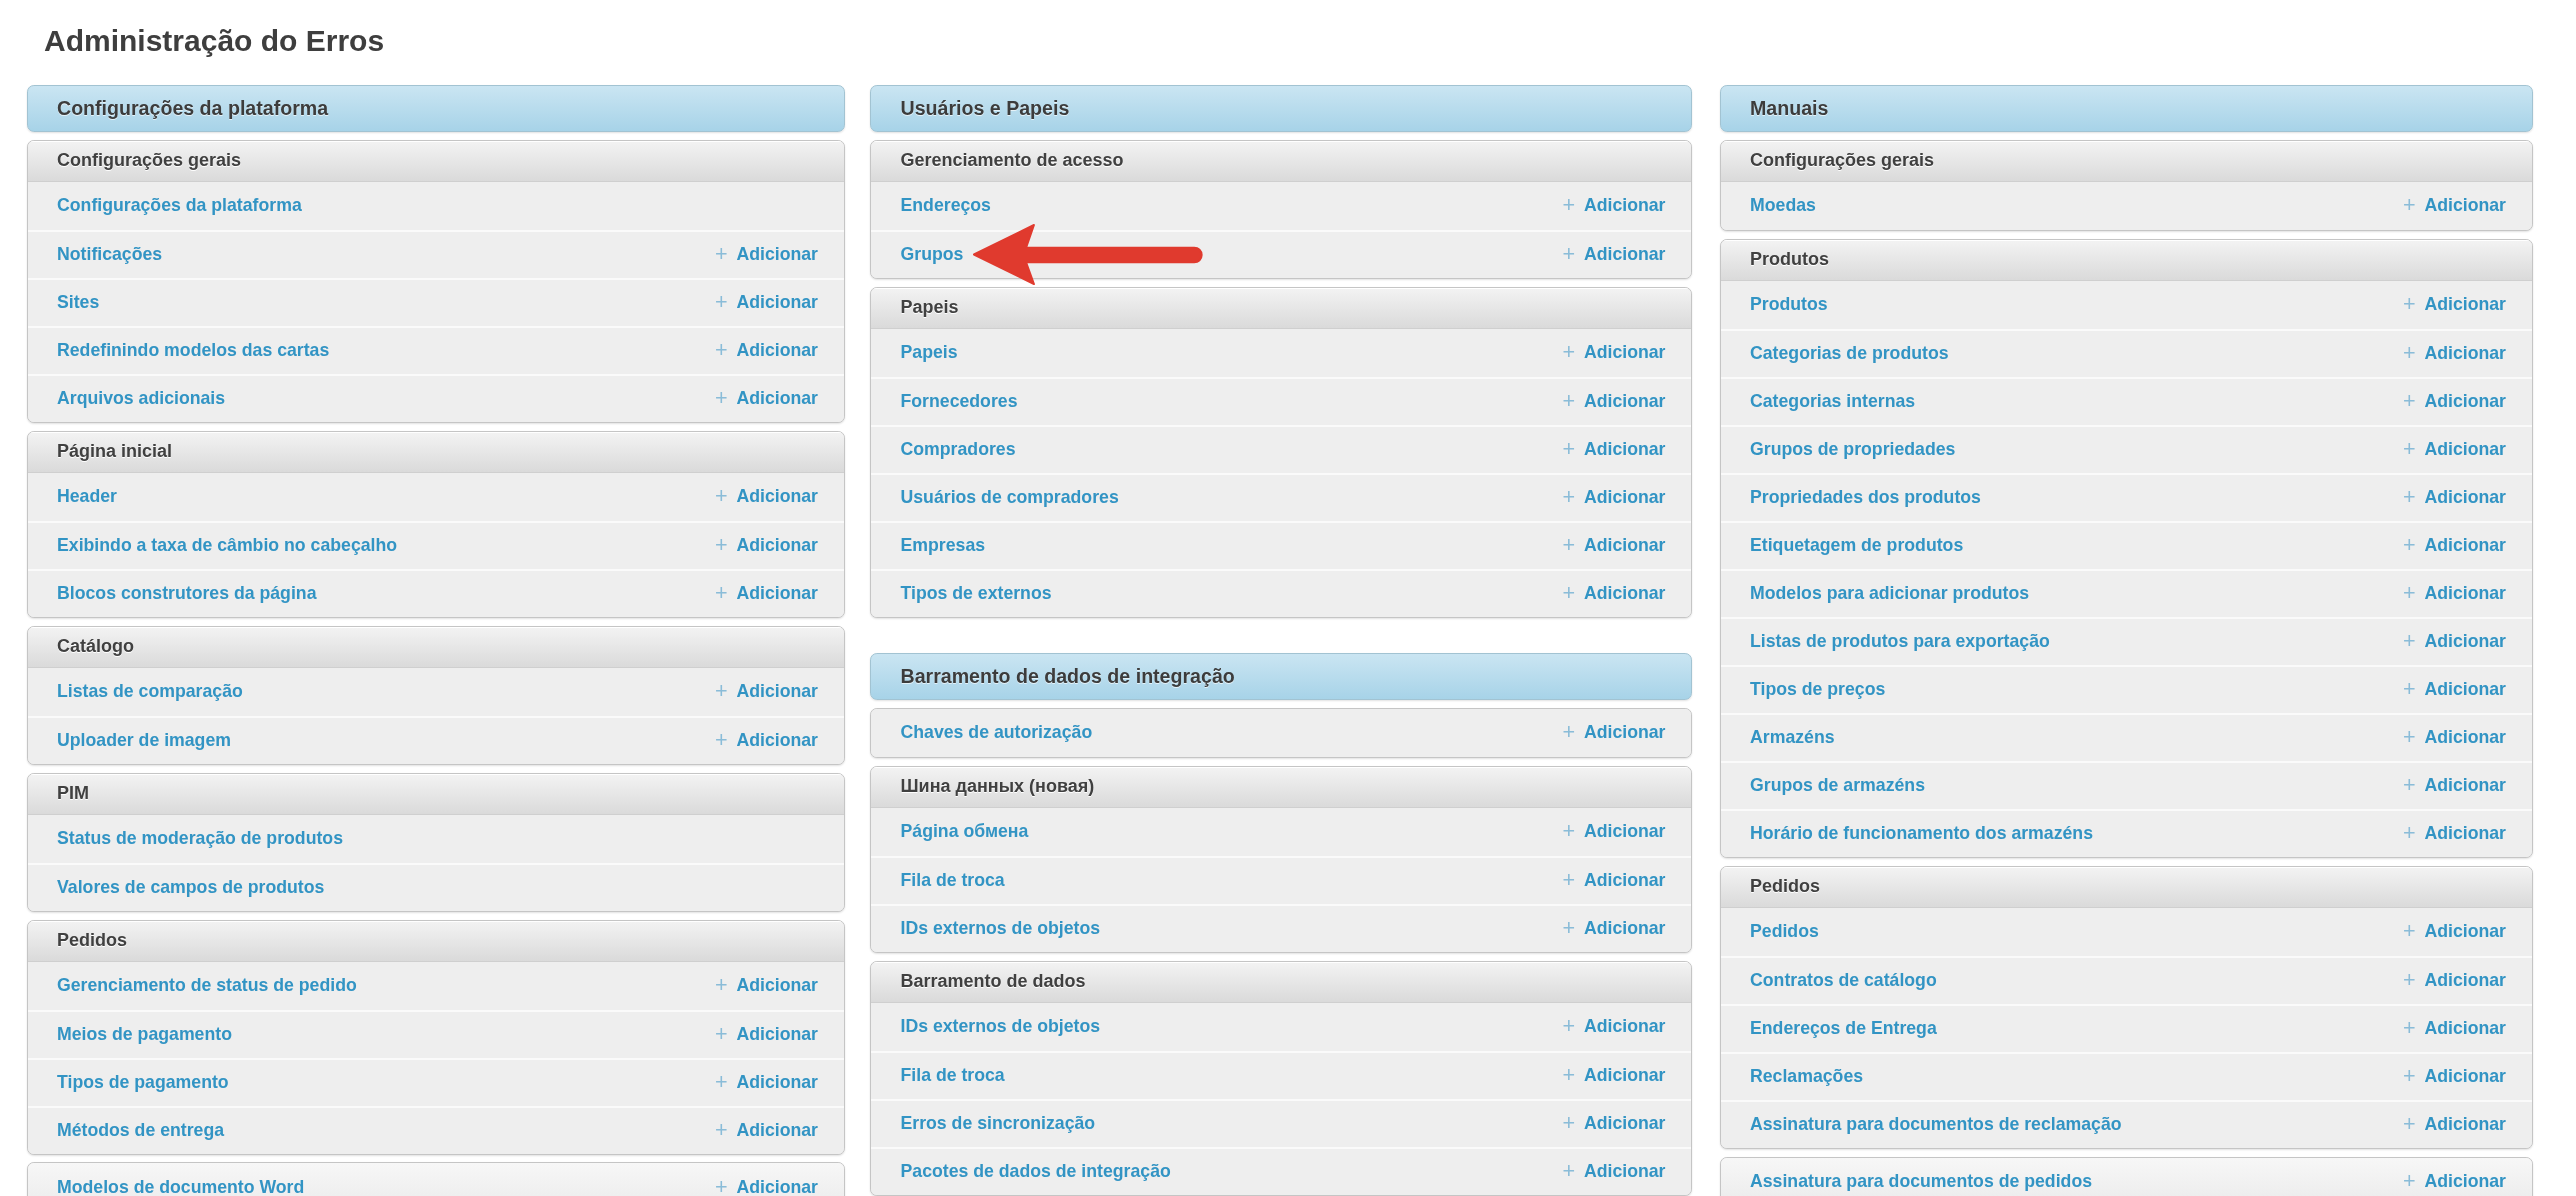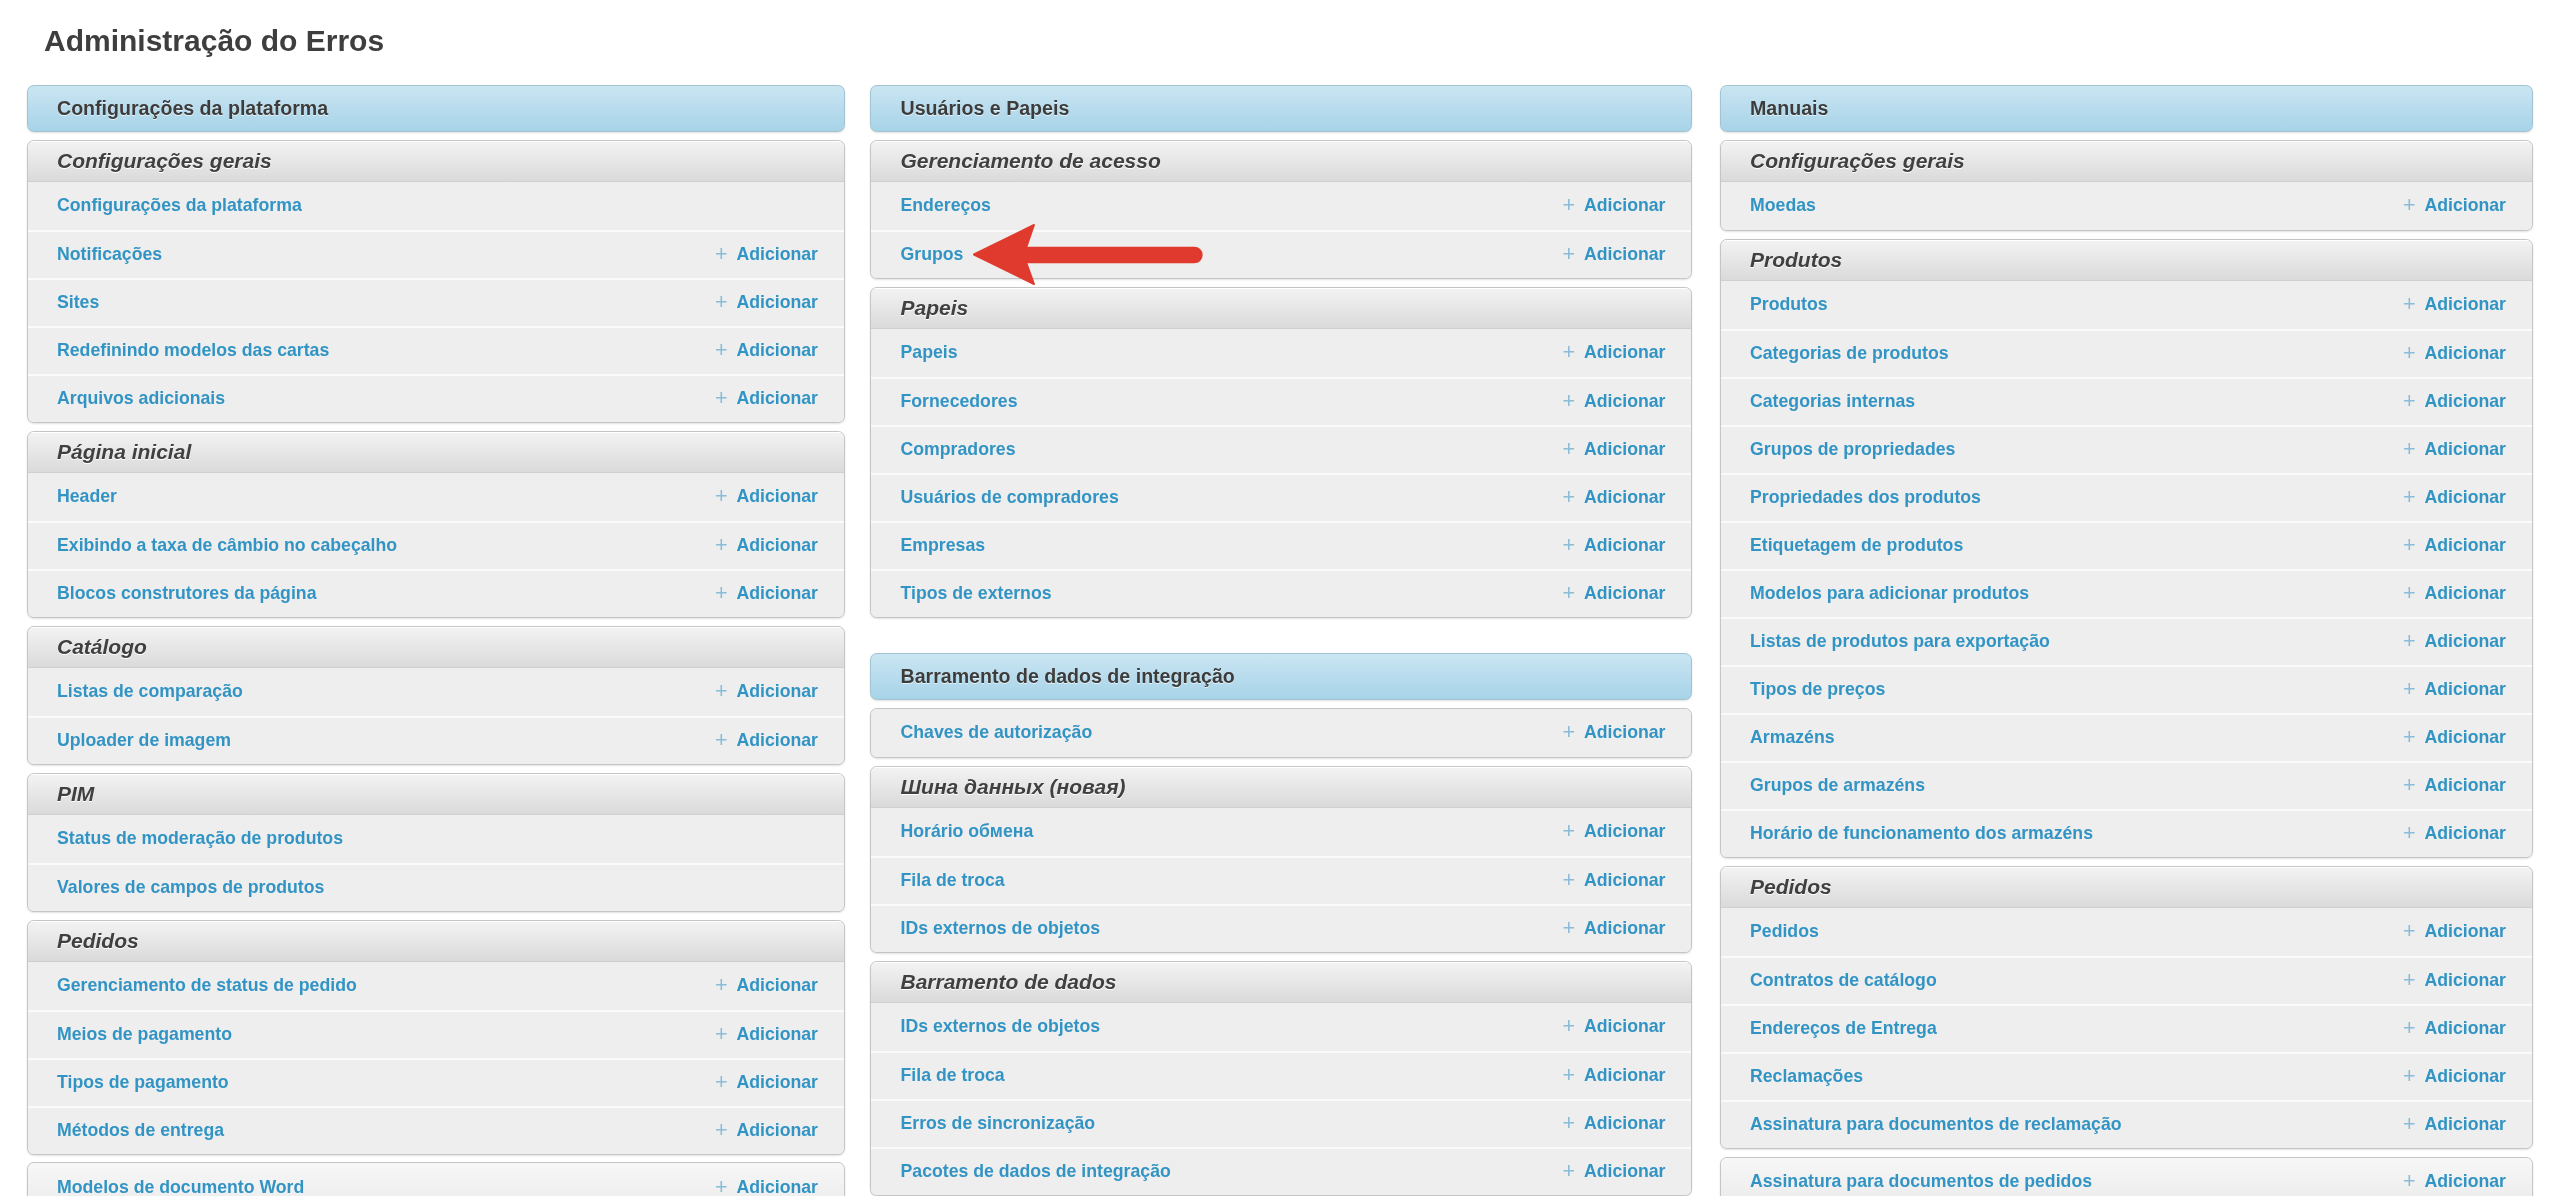--- a/index.html
+++ b/index.html
@@ -40,24 +40,23 @@
     text-shadow: 0 1px 0 rgba(255,255,255,0.65);
   }
   .box.app.spaced { margin-top: 35px; }
   .section-header {
     height: 41px;
     display: flex; align-items: center;
     padding: 0 29.5px;
     background: linear-gradient(#f3f3f3, #dadada);
     border-bottom: 1px solid #cfcfcf;
     box-shadow: inset 0 1px 0 #ffffff;
-    font-size: 21px; font-weight: bold; color: #404040;
+    font-size: 18px; font-weight: bold; color: #404040;
     text-shadow: 0 1px 0 #ffffff;
     box-sizing: border-box;
-    font-style: italic;
   }
   .row {
     height: 48px;
     display: flex; align-items: center; justify-content: space-between;
     padding: 0 25.5px 0 29.5px;
     background: #eeeeee;
     box-sizing: border-box;
   }
   .row + .row { border-top: 2px solid #fafafa; }
   .row.grad { background: linear-gradient(#f7f7f7, #ebebeb); }
@@ -294,21 +293,21 @@
     <a class="model-link" href="#">Chaves de autorização</a>
     <a class="add-link" href="#">
       <span class="plus">+</span>
       <span class="add-label">Adicionar</span>
     </a>
   </div>
       </div>
       <div class="box section">
     <div class="section-header">Шина данных (новая)</div>
   <div class="row">
-    <a class="model-link" href="#">Horário обмена</a>
+    <a class="model-link" href="#">Página обмена</a>
     <a class="add-link" href="#">
       <span class="plus">+</span>
       <span class="add-label">Adicionar</span>
     </a>
   </div>
         <div class="row">
     <a class="model-link" href="#">Fila de troca</a>
     <a class="add-link" href="#">
       <span class="plus">+</span>
       <span class="add-label">Adicionar</span>

